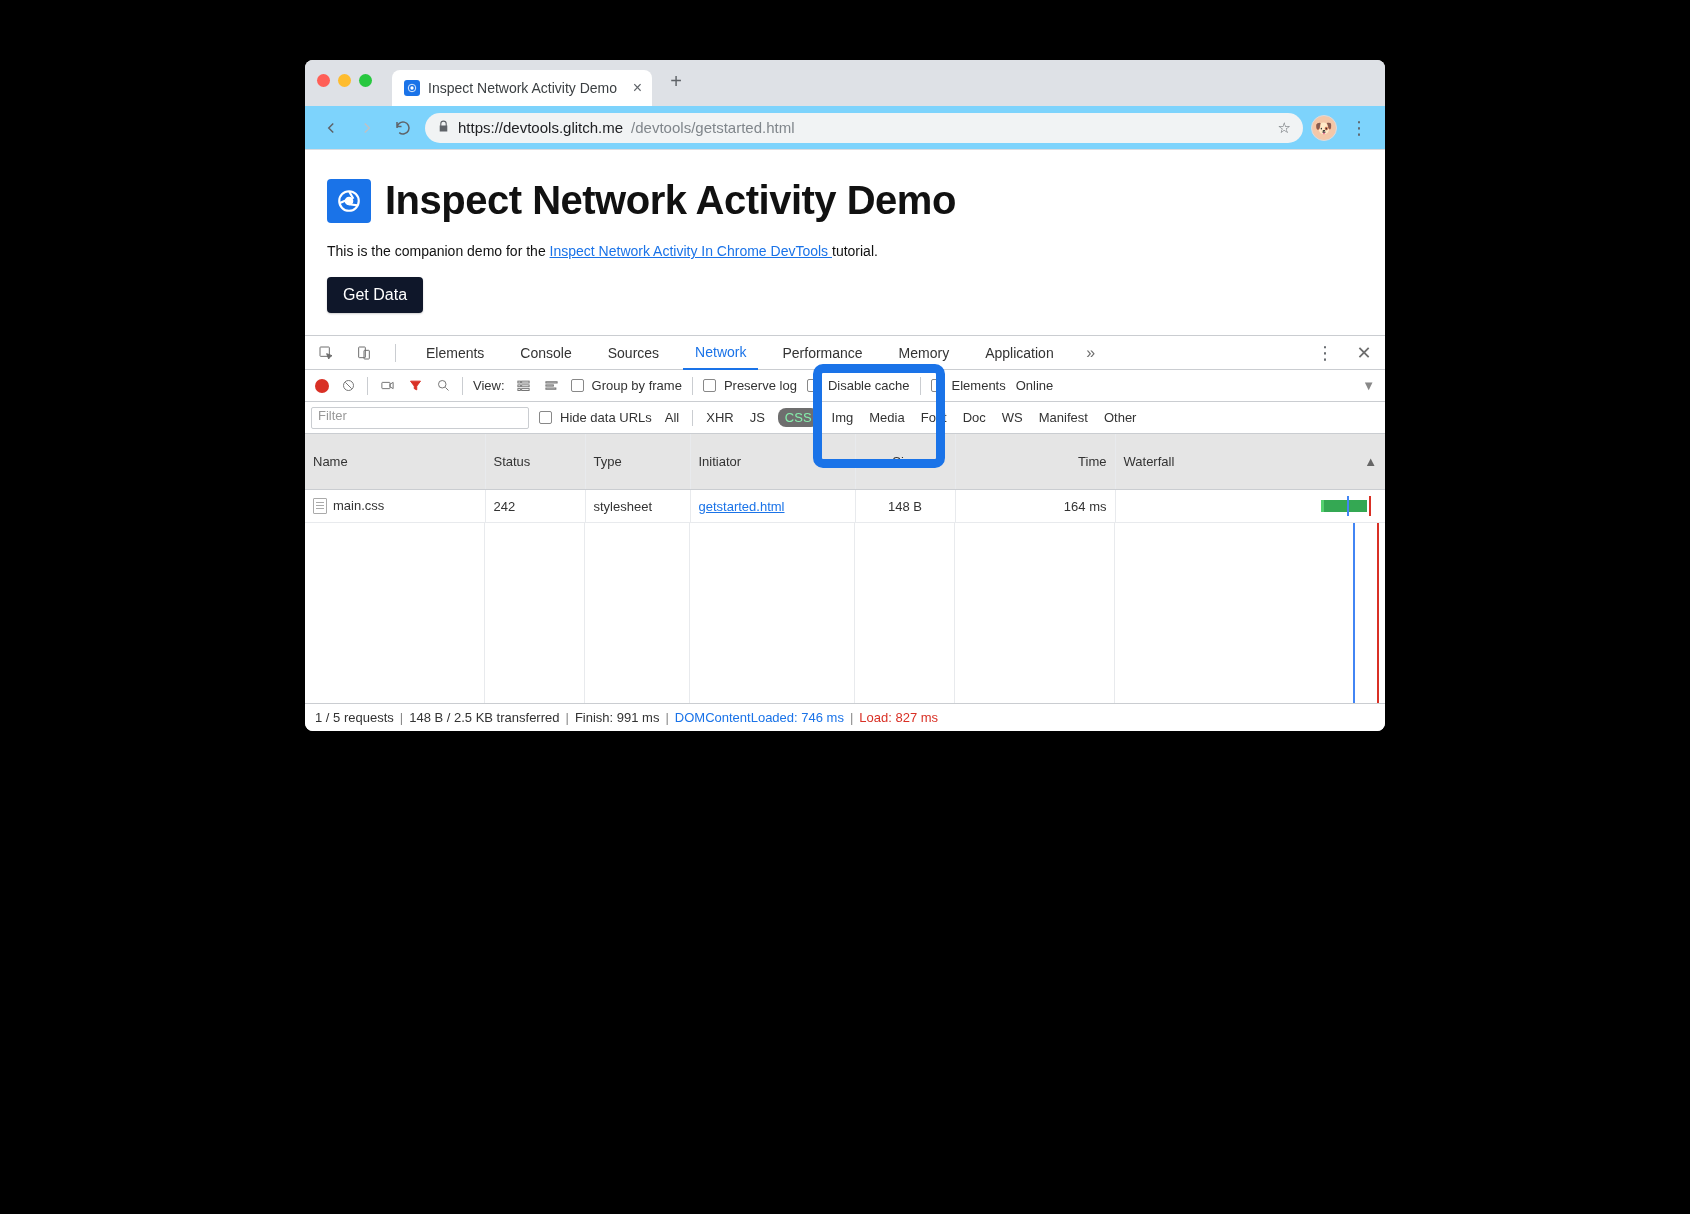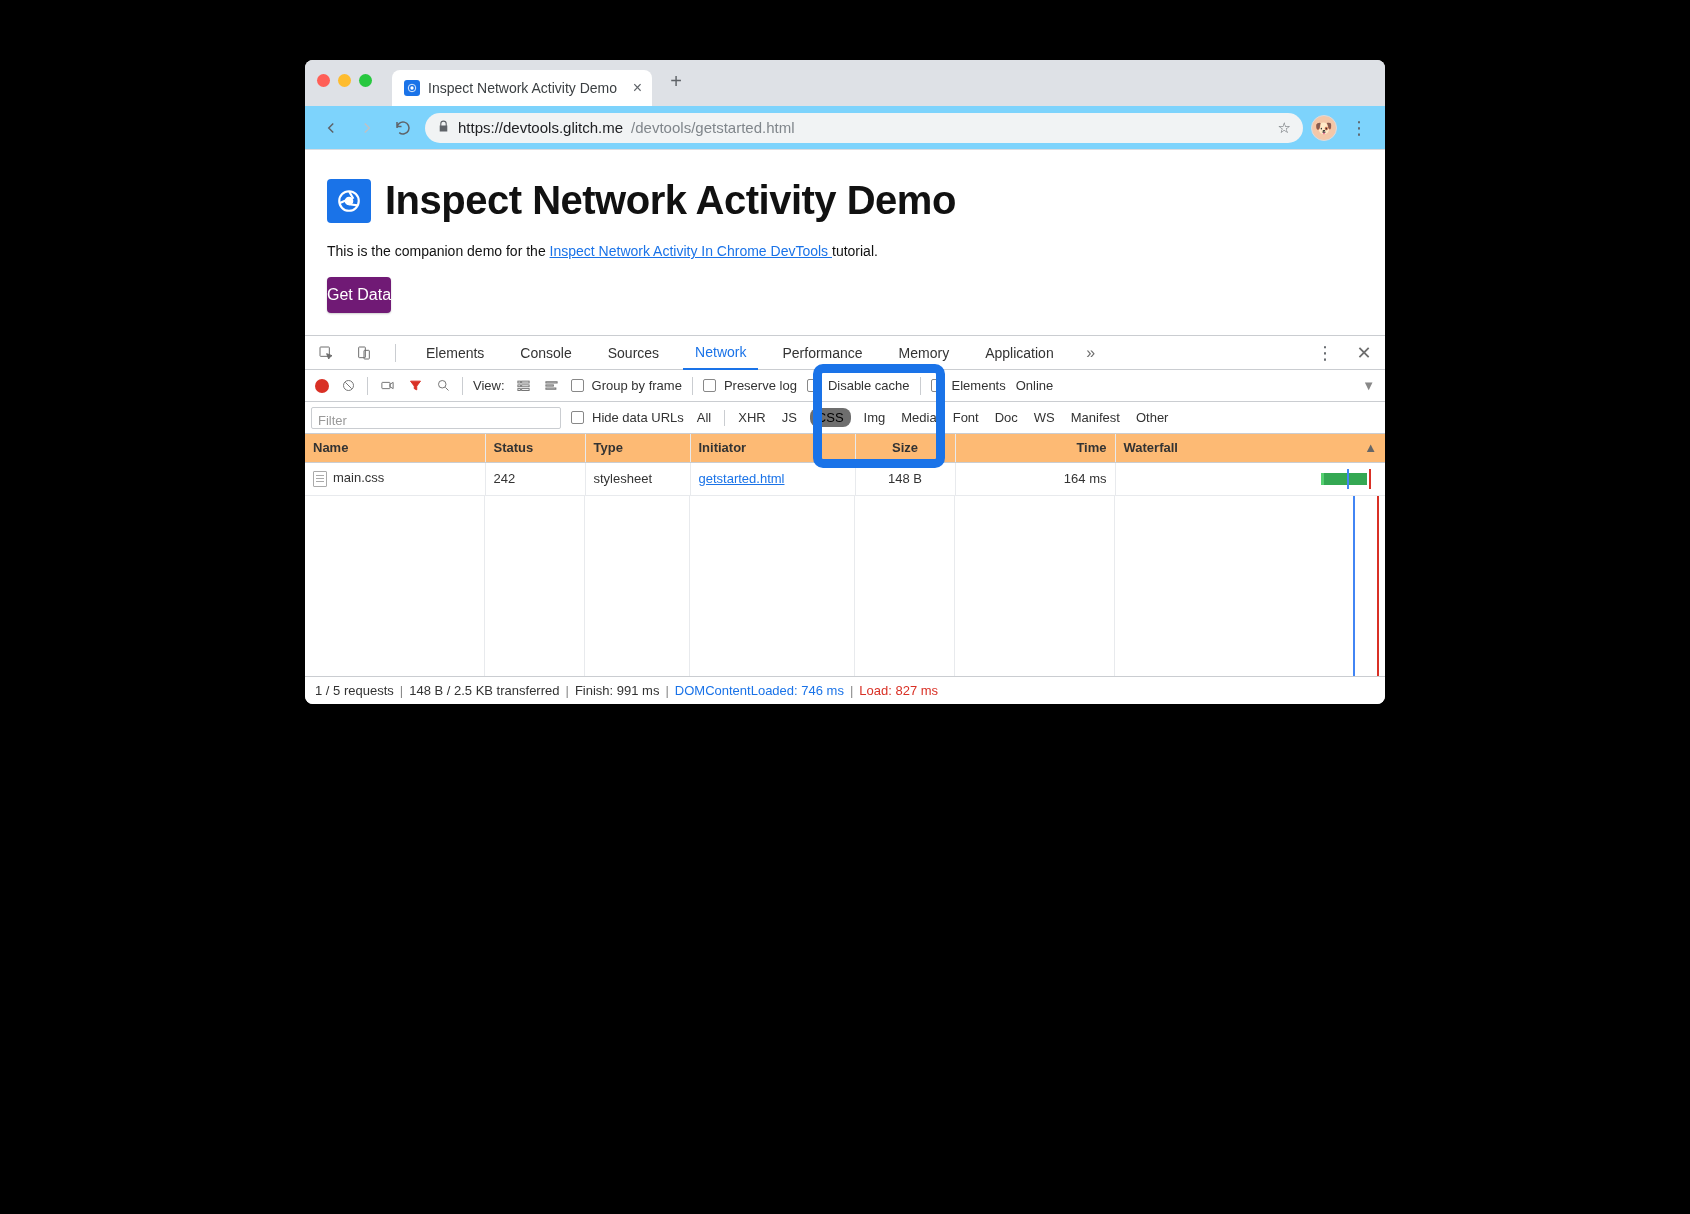--- a/index.html
+++ b/index.html
@@ -92,22 +92,22 @@
   .page {
     padding: 28px 22px 22px 22px;
   }
   .page-heading { display:flex;align-items:center;gap:14px;margin-bottom:20px; }
   .page-icon { width:44px;height:44px;background:#1a73e8;border-radius:4px;display:flex;align-items:center;justify-content:center; }
   .page-icon svg { width:26px;height:26px;fill:#fff; }
   .page-title { font-size:40px;font-weight:700;color:#111;letter-spacing:-0.5px; }
   .page-subtext { font-size:14px;color:#111;margin-bottom:18px; }
   .page-subtext a { color:#1a73e8;text-decoration:underline; }
   .get-data-btn {
-    background:#701a75;color:#fff;border:none;border-radius:4px;
-    padding:9px 0;font-size:16px;font-weight:500;cursor:pointer;
+    background:#0f172a;color:#fff;border:none;border-radius:4px;
+    padding:9px 16px;font-size:16px;font-weight:500;cursor:pointer;
     box-shadow:0 1px 2px rgba(0,0,0,0.2);
   }
   
   .devtools {
     border-top:1px solid #cacdd1;
     font-size:14px;
     color:#333;
     background:#fff;
   }
   .dt-tabs {
@@ -130,43 +130,43 @@
   .tb-icon svg { width:15px;height:15px;stroke:currentColor;fill:none;stroke-width:1.5; }
   .tb-icon.filter-active svg { stroke:#d93025;fill:#d93025; }
   .chk { width:13px;height:13px;border:1px solid #888;border-radius:2px;display:inline-block;vertical-align:middle;margin-right:4px; }
   .tb-label { display:flex;align-items:center;gap:4px;white-space:nowrap; }
   .dt-filterbar {
     height:32px;display:flex;align-items:center;padding:0 6px;gap:10px;
     border-bottom:1px solid #cacdd1;font-size:13px;color:#333;
     position:relative;
   }
   .filter-input {
-    width:250px;height:22px;border:1px solid #cacdd1;border-radius:2px;
-    padding:0 6px;font-size:13px;color:#888;display:flex;align-items:flex-end;
+    width:218px;height:22px;border:1px solid #cacdd1;border-radius:2px;
+    padding:0 6px;font-size:13px;color:#888;display:flex;align-items:flex-start;
   }
   .type-filters { display:flex;align-items:center;gap:10px;font-size:13px; }
   .type-filter { cursor:pointer;padding:1px 3px; }
-  .type-filter.active { background:#6e6e6e;color:#000000;border-radius:8px;padding:2px 7px; }
+  .type-filter.active { background:#6e6e6e;color:#86efac;border-radius:8px;padding:2px 7px; }
   .type-sep { width:1px;height:16px;background:#cacdd1; }
   
   .highlight-box {
     position:absolute;
     border:9px solid #1a73e8;
     border-radius:10px;
     width:132px;height:104px;
     top:-38px;left:508px;
     pointer-events:none;
     z-index:10;
   }
   
   .net-table { width:100%;border-collapse:collapse;font-size:13px; }
   .net-table th {
-    text-align:left;font-weight:700;color:#333;
+    text-align:left;font-weight:400;color:#333;
     border-bottom:1px solid #cacdd1;border-right:1px solid #e8eaed;
-    padding:6px 8px;background:#fdba74;height:28px;
+    padding:20px 8px;background:#e5e5e5;height:28px;
   }
   .net-table th:last-child { border-right:none; }
   .net-table td {
     border-bottom:1px solid #e8eaed;border-right:1px solid #e8eaed;
     padding:6px 8px;height:28px;vertical-align:middle;
   }
   .net-table td:last-child { border-right:none; }
   .net-table .col-name { width:180px; }
   .net-table .col-status { width:100px; }
   .net-table .col-type { width:105px; }

